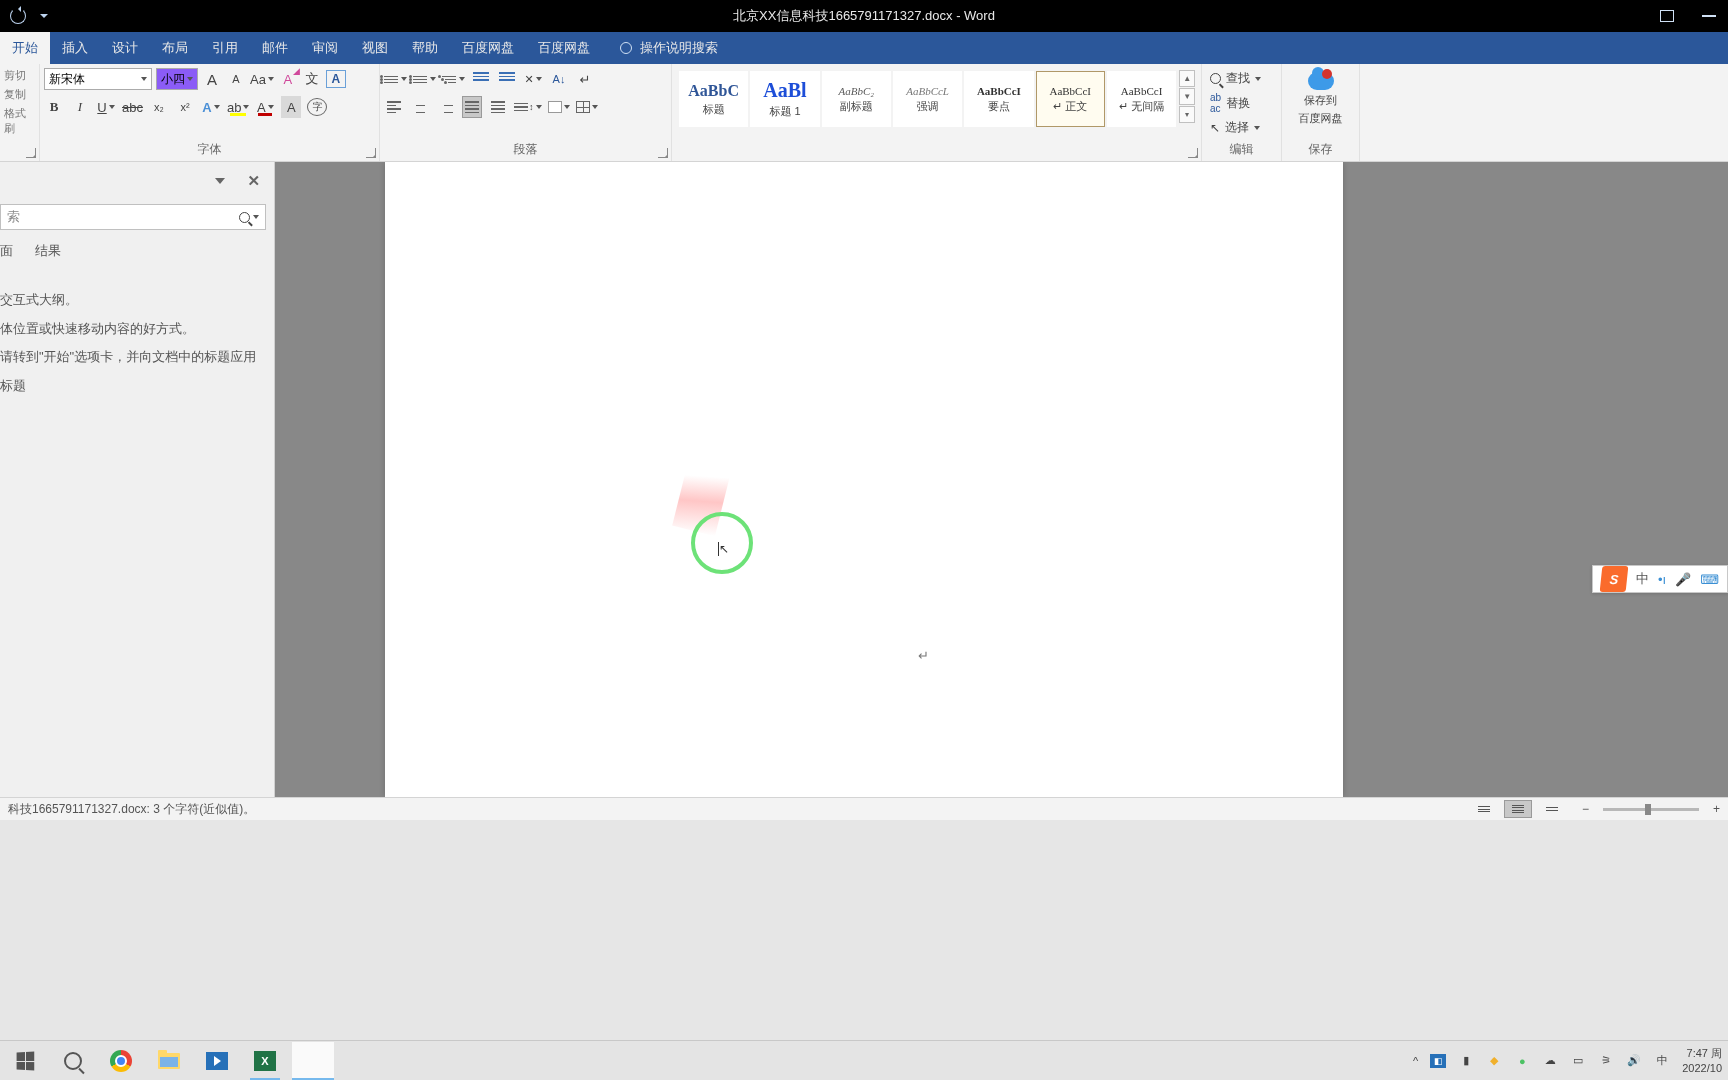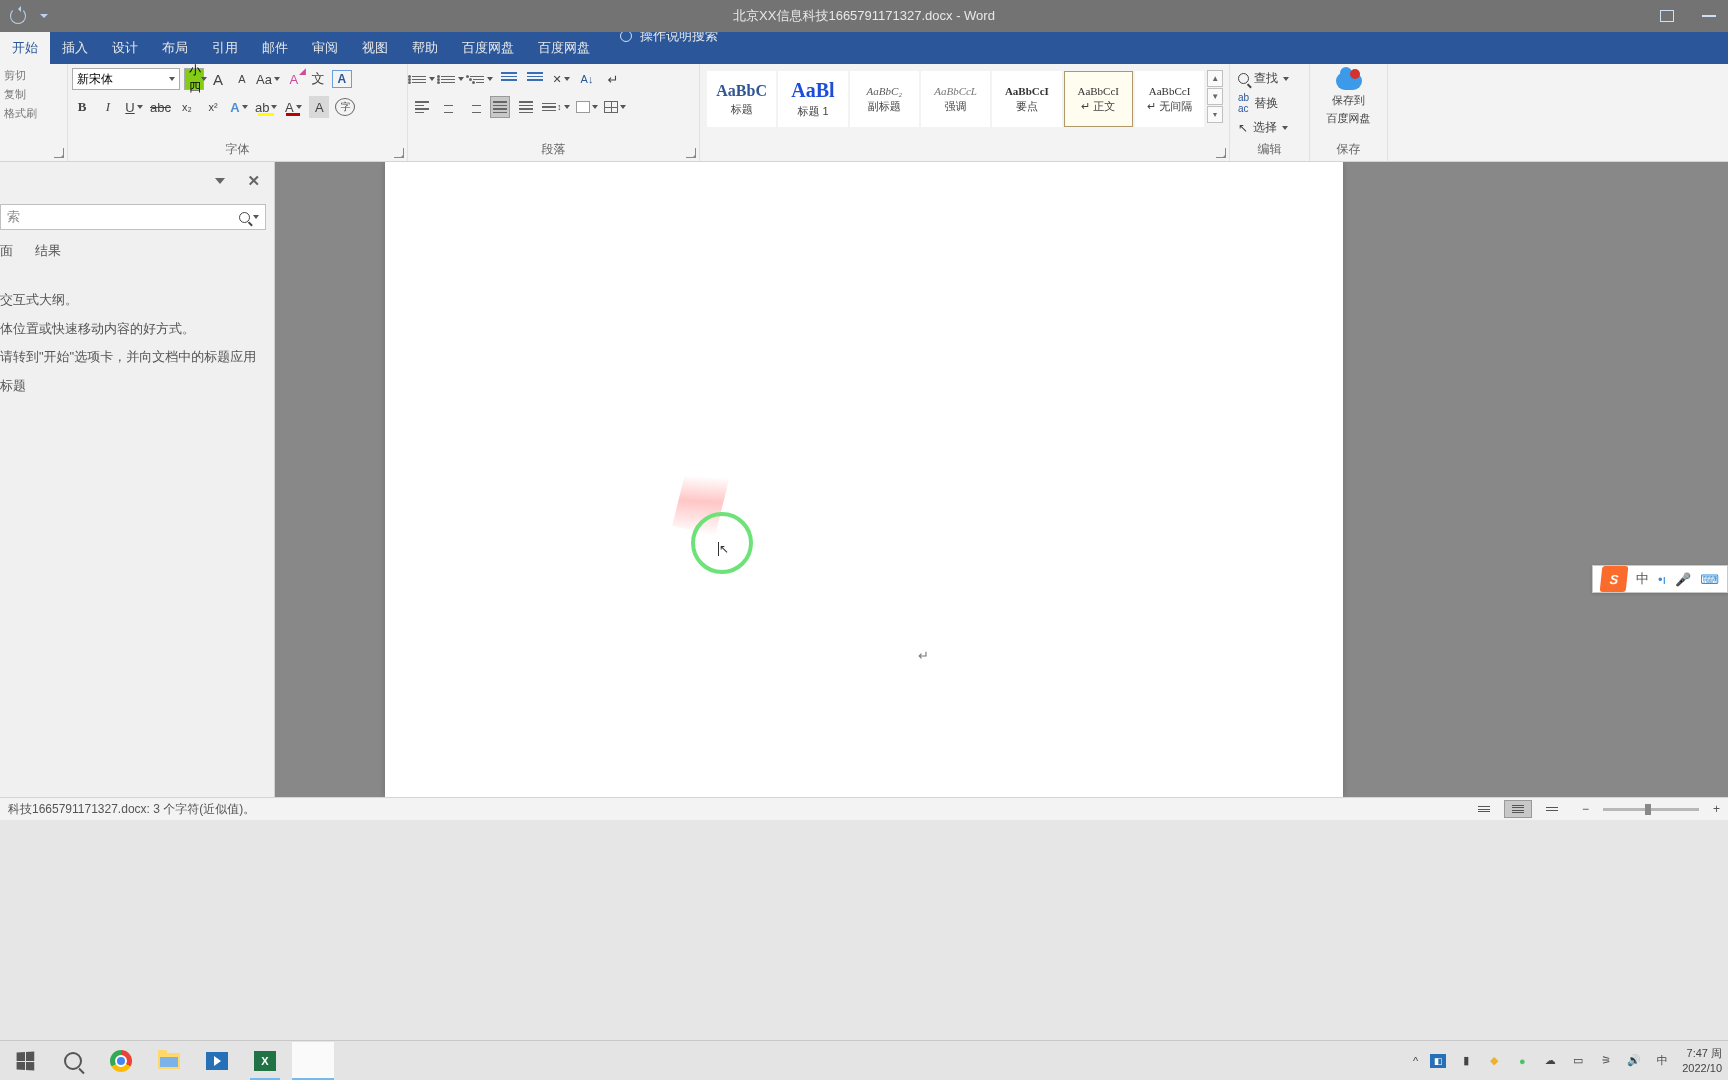--- a/index.html
+++ b/index.html
@@ -1,46 +1,46 @@
 <!DOCTYPE html>
 <html><head>
 <meta charset="utf-8">
 <style>
 * { margin: 0; padding: 0; box-sizing: border-box; font-family: "Microsoft YaHei", "Segoe UI", sans-serif; }
 body { background: #e6e6e6; width: 1728px; height: 1080px; overflow: hidden; position: relative; }
 
-.titlebar { background: #737373; height: 32px; display: flex; align-items: center; color: #fff; position: relative; }
+.titlebar { background: #000000; height: 32px; display: flex; align-items: center; color: #fff; position: relative; }
 .titlebar .qat { display: flex; align-items: center; gap: 14px; padding-left: 10px; }
 .refresh-icon { width: 16px; height: 16px; border: 1.8px solid #bcd3ef; border-top-color: transparent; border-radius: 50%; position: relative; }
 .refresh-icon::after { content: ""; position: absolute; top: -3px; left: 4px; border: 3px solid transparent; border-right-color: #bcd3ef; }
 .qat-drop { width: 0; height: 0; border-left: 4px solid transparent; border-right: 4px solid transparent; border-top: 4px solid #bcd3ef; }
 .title-text { position: absolute; left: 50%; transform: translateX(-50%); font-size: 13px; color: #e8e8e8; }
 .title-right { position: absolute; right: 12px; display: flex; align-items: center; gap: 28px; }
 .icon-box { width: 14px; height: 12px; border: 1.5px solid #cfe0f4; }
 .icon-min { width: 14px; height: 2px; background: #cfe0f4; }
 
 .tabs { background: #2b579a; height: 32px; display: flex; align-items: flex-end; color: #e8e8e8; font-size: 13px; }
 .tab { padding: 7px 12px; cursor: pointer; }
 .tab.active { background: #f3f3f3; color: #2b579a; }
-.tellme { display: flex; align-items: center; gap: 8px; margin-left: 18px; padding-bottom: 19px; }
+.tellme { display: flex; align-items: center; gap: 8px; margin-left: 18px; padding-bottom: 7px; }
 .bulb { width: 12px; height: 12px; border: 1.5px solid #cfe0f4; border-radius: 50%; }
 
 .ribbon { background: #f3f3f3; height: 98px; display: flex; border-bottom: 1px solid #d4d4d4; }
 .group { border-right: 1px solid #e1e1e1; display: flex; flex-direction: column; justify-content: space-between; padding: 4px 4px 0 4px; position: relative; }
 .group-label { font-size: 12px; color: #666; text-align: center; padding-bottom: 3px; }
 .launcher { position: absolute; right: 3px; bottom: 3px; width: 10px; height: 10px; border: 1px solid #888; border-left: none; border-top: none; }
 .launcher::after { content: ""; position: absolute; right: -1px; bottom: -1px; border: 2px solid transparent; border-right-color: #888; border-bottom-color: #888; }
 
-.group-clip { width: 68px; }
+.group-clip { width: 40px; }
 .clip-rows { display: flex; flex-direction: column; gap: 4px; font-size: 11px; color: #777; }
 
 .group-font { width: 340px; }
 .font-row1 { display: flex; align-items: center; gap: 4px; margin-bottom: 6px; }
 .font-name { width: 108px; height: 22px; border: 1px solid #ababab; background: #fff; font-size: 12px; padding: 2px 4px; display: flex; align-items: center; justify-content: space-between; }
-.font-size { width: 20px; height: 22px; border: 1px solid #ababab; background: #84cc16; font-size: 12px; padding: 2px 4px; display: flex; align-items: center; justify-content: space-between; }
+.font-size { width: 42px; height: 22px; border: 1px solid #ababab; background: #8b5cf6; font-size: 12px; padding: 2px 4px; display: flex; align-items: center; justify-content: space-between; }
 .drop { width: 0; height: 0; border-left: 3px solid transparent; border-right: 3px solid transparent; border-top: 4px solid #555; }
 .rbtn { min-width: 20px; height: 22px; display: flex; align-items: center; justify-content: center; font-size: 13px; color: #444; position: relative; }
 .font-row2 { display: flex; align-items: center; gap: 6px; }
 .bold { font-weight: 900; font-family: serif; }
 .italic { font-style: italic; font-family: serif; }
 .underline { text-decoration: underline; font-family: serif; }
 .strike { text-decoration: line-through; }
 .sub { font-size: 11px; } .sub::after { content: "₂"; }
 .sup { font-size: 11px; } .sup::after { content: "²"; }
 .color-bar { position: absolute; bottom: 2px; left: 3px; right: 3px; height: 3px; }

